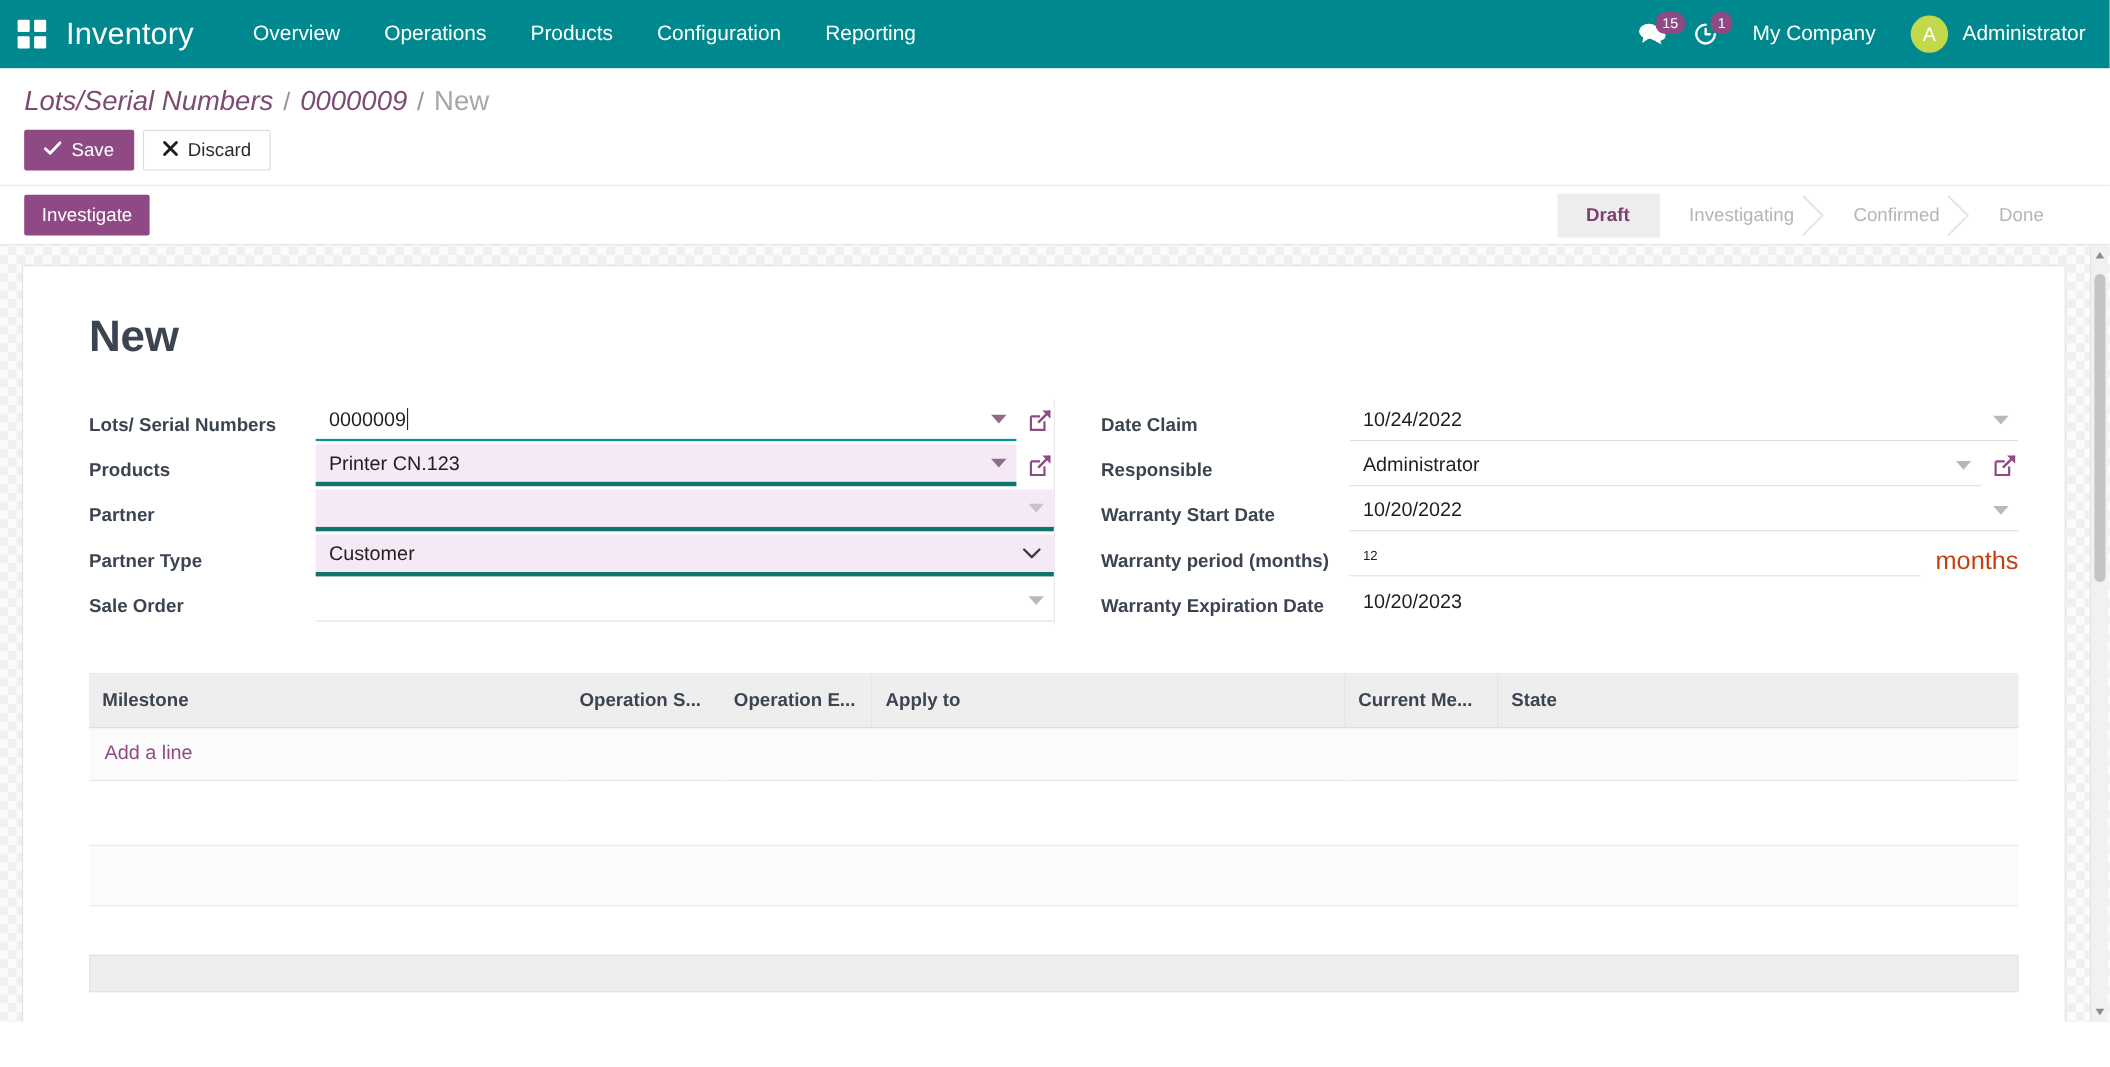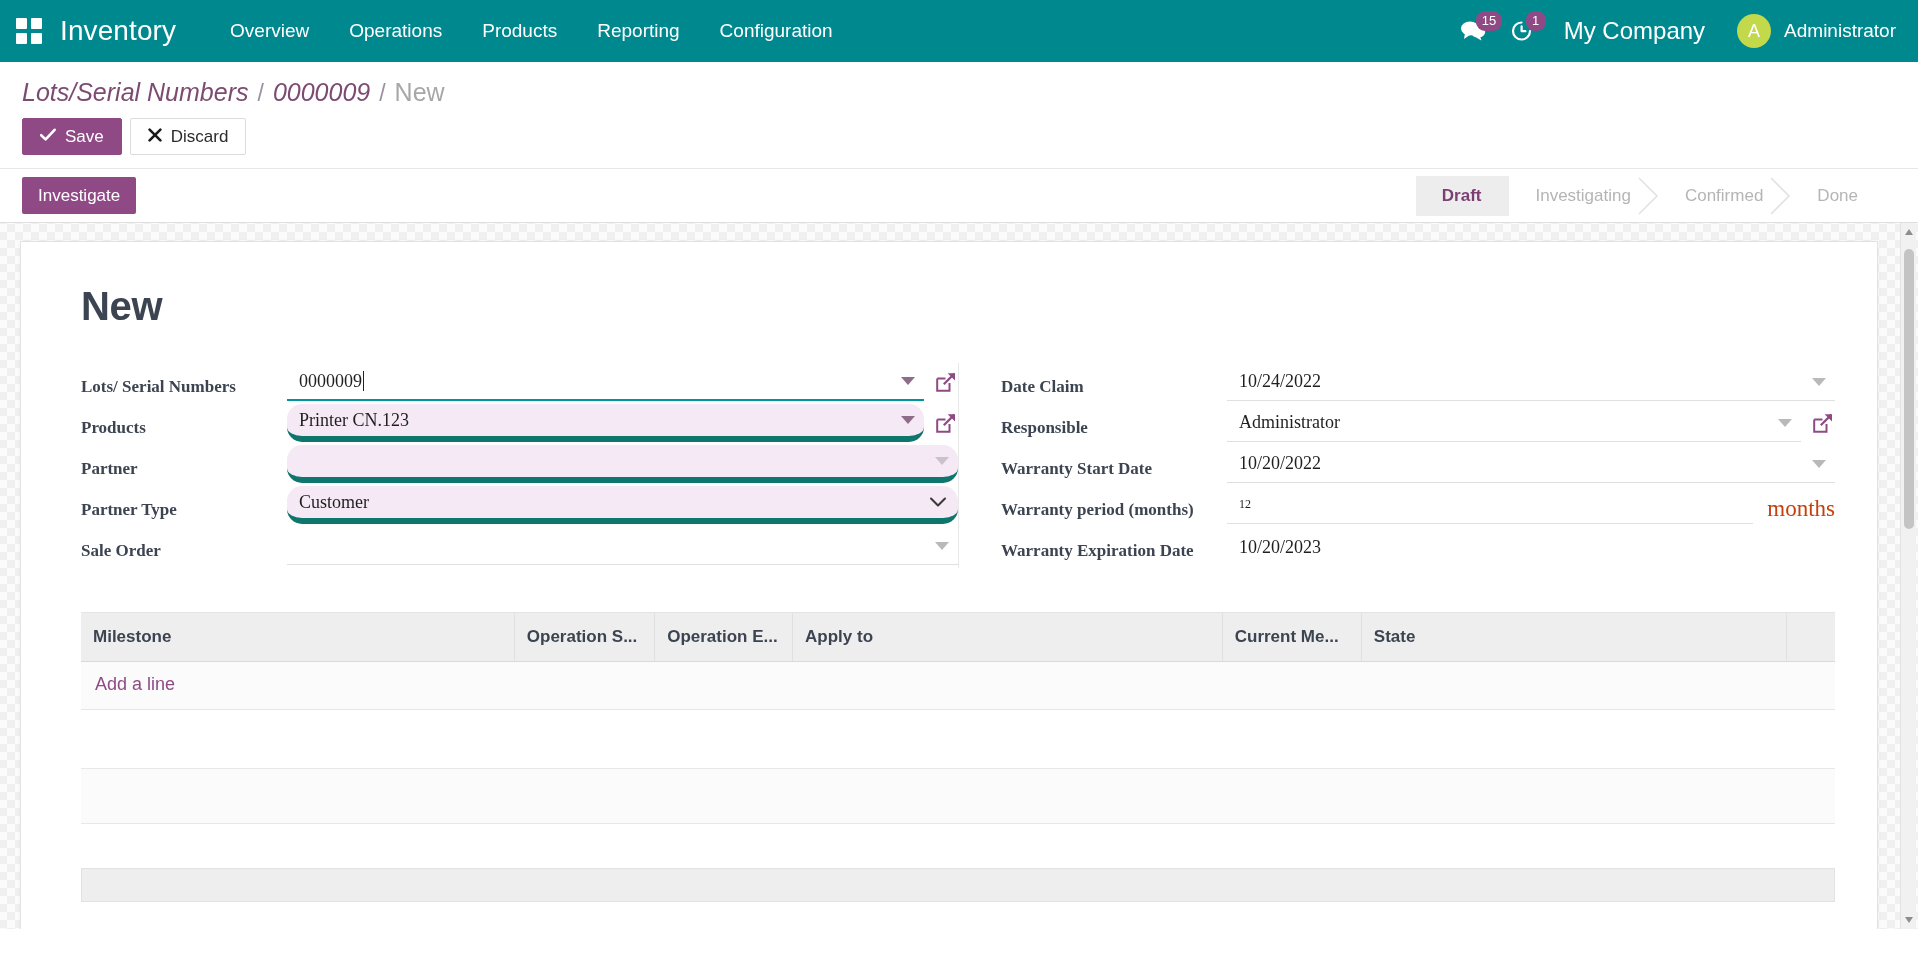--- a/index.html
+++ b/index.html
@@ -77,21 +77,21 @@
     color: #ffffff;
     font-size: 13px;
     line-height: 1;
     border-radius: 9px;
     padding: 3px 6px 4px 6px;
     min-width: 20px;
     text-align: center;
     font-weight: 400;
   }
   .company {
-    font-size: 24px;
+    font-size: 19px;
     padding: 0 18px;
     cursor: pointer;
     white-space: nowrap;
   }
   .user-zone {
     display: flex;
     align-items: center;
     padding: 0 8px 0 14px;
     cursor: pointer;
   }
@@ -231,21 +231,21 @@
     margin: 16px 0 34px 18px;
     letter-spacing: -.3px;
   }
 
   
   .form-cols {
     display: flex;
     gap: 0;
     padding-left: 18px;
   }
-  .col { width: 50%; font-family: Liberation Serif, serif; }
+  .col { width: 50%; }
   .col.right { padding-left: 42px; }
 
   .f-row {
     display: flex;
     align-items: flex-start;
     min-height: 41px;
     margin-bottom: 0;
   }
   .f-label {
     width: 206px;
@@ -276,22 +276,21 @@
     font-size: 18px;
     color: #1f1f1f;
     border-bottom: 1px solid transparent;
   }
   .f-input.underlined { border-bottom: 1px solid #e0e0e0; }
   .f-input.focused {
     border-bottom: 2px solid #00959c;
   }
   .f-input.required {
     background: #f4e9f4;
-    border-bottom: 6px solid #0f766e;
-    border-radius: 15px;
+    border-bottom: 4px solid #0f766e;
   }
   .f-input .val { white-space: nowrap; overflow: hidden; text-overflow: ellipsis; }
   .f-input .caret-text {
     display: inline-block;
     width: 1px;
     height: 20px;
     background: #222;
     margin-left: 1px;
     vertical-align: -4px;
   }
@@ -436,22 +435,22 @@
     <i></i>
     <i></i>
     <i></i>
     <i></i>
   </div>
   <div class="brand">Inventory</div>
   <div class="nav-menu">
     <div class="nav-item">Overview</div>
     <div class="nav-item">Operations</div>
     <div class="nav-item">Products</div>
+    <div class="nav-item">Configuration</div>
     <div class="nav-item">Reporting</div>
-    <div class="nav-item">Configuration</div>
   </div>
 
   <div class="nav-right">
     <div class="nav-icon-wrap">
       <span>
         <svg width="26" height="22" viewBox="0 0 26 22">
           <ellipse cx="10" cy="8.5" rx="9" ry="7" fill="#ffffff"></ellipse>
           <path d="M5 13 L4 19 L10.5 14.6 Z" fill="#ffffff"></path>
           <ellipse cx="18" cy="12" rx="7.2" ry="5.6" fill="#ffffff"></ellipse>
           <path d="M20 16.2 L21.5 20.5 L16 17.6 Z" fill="#ffffff"></path>

